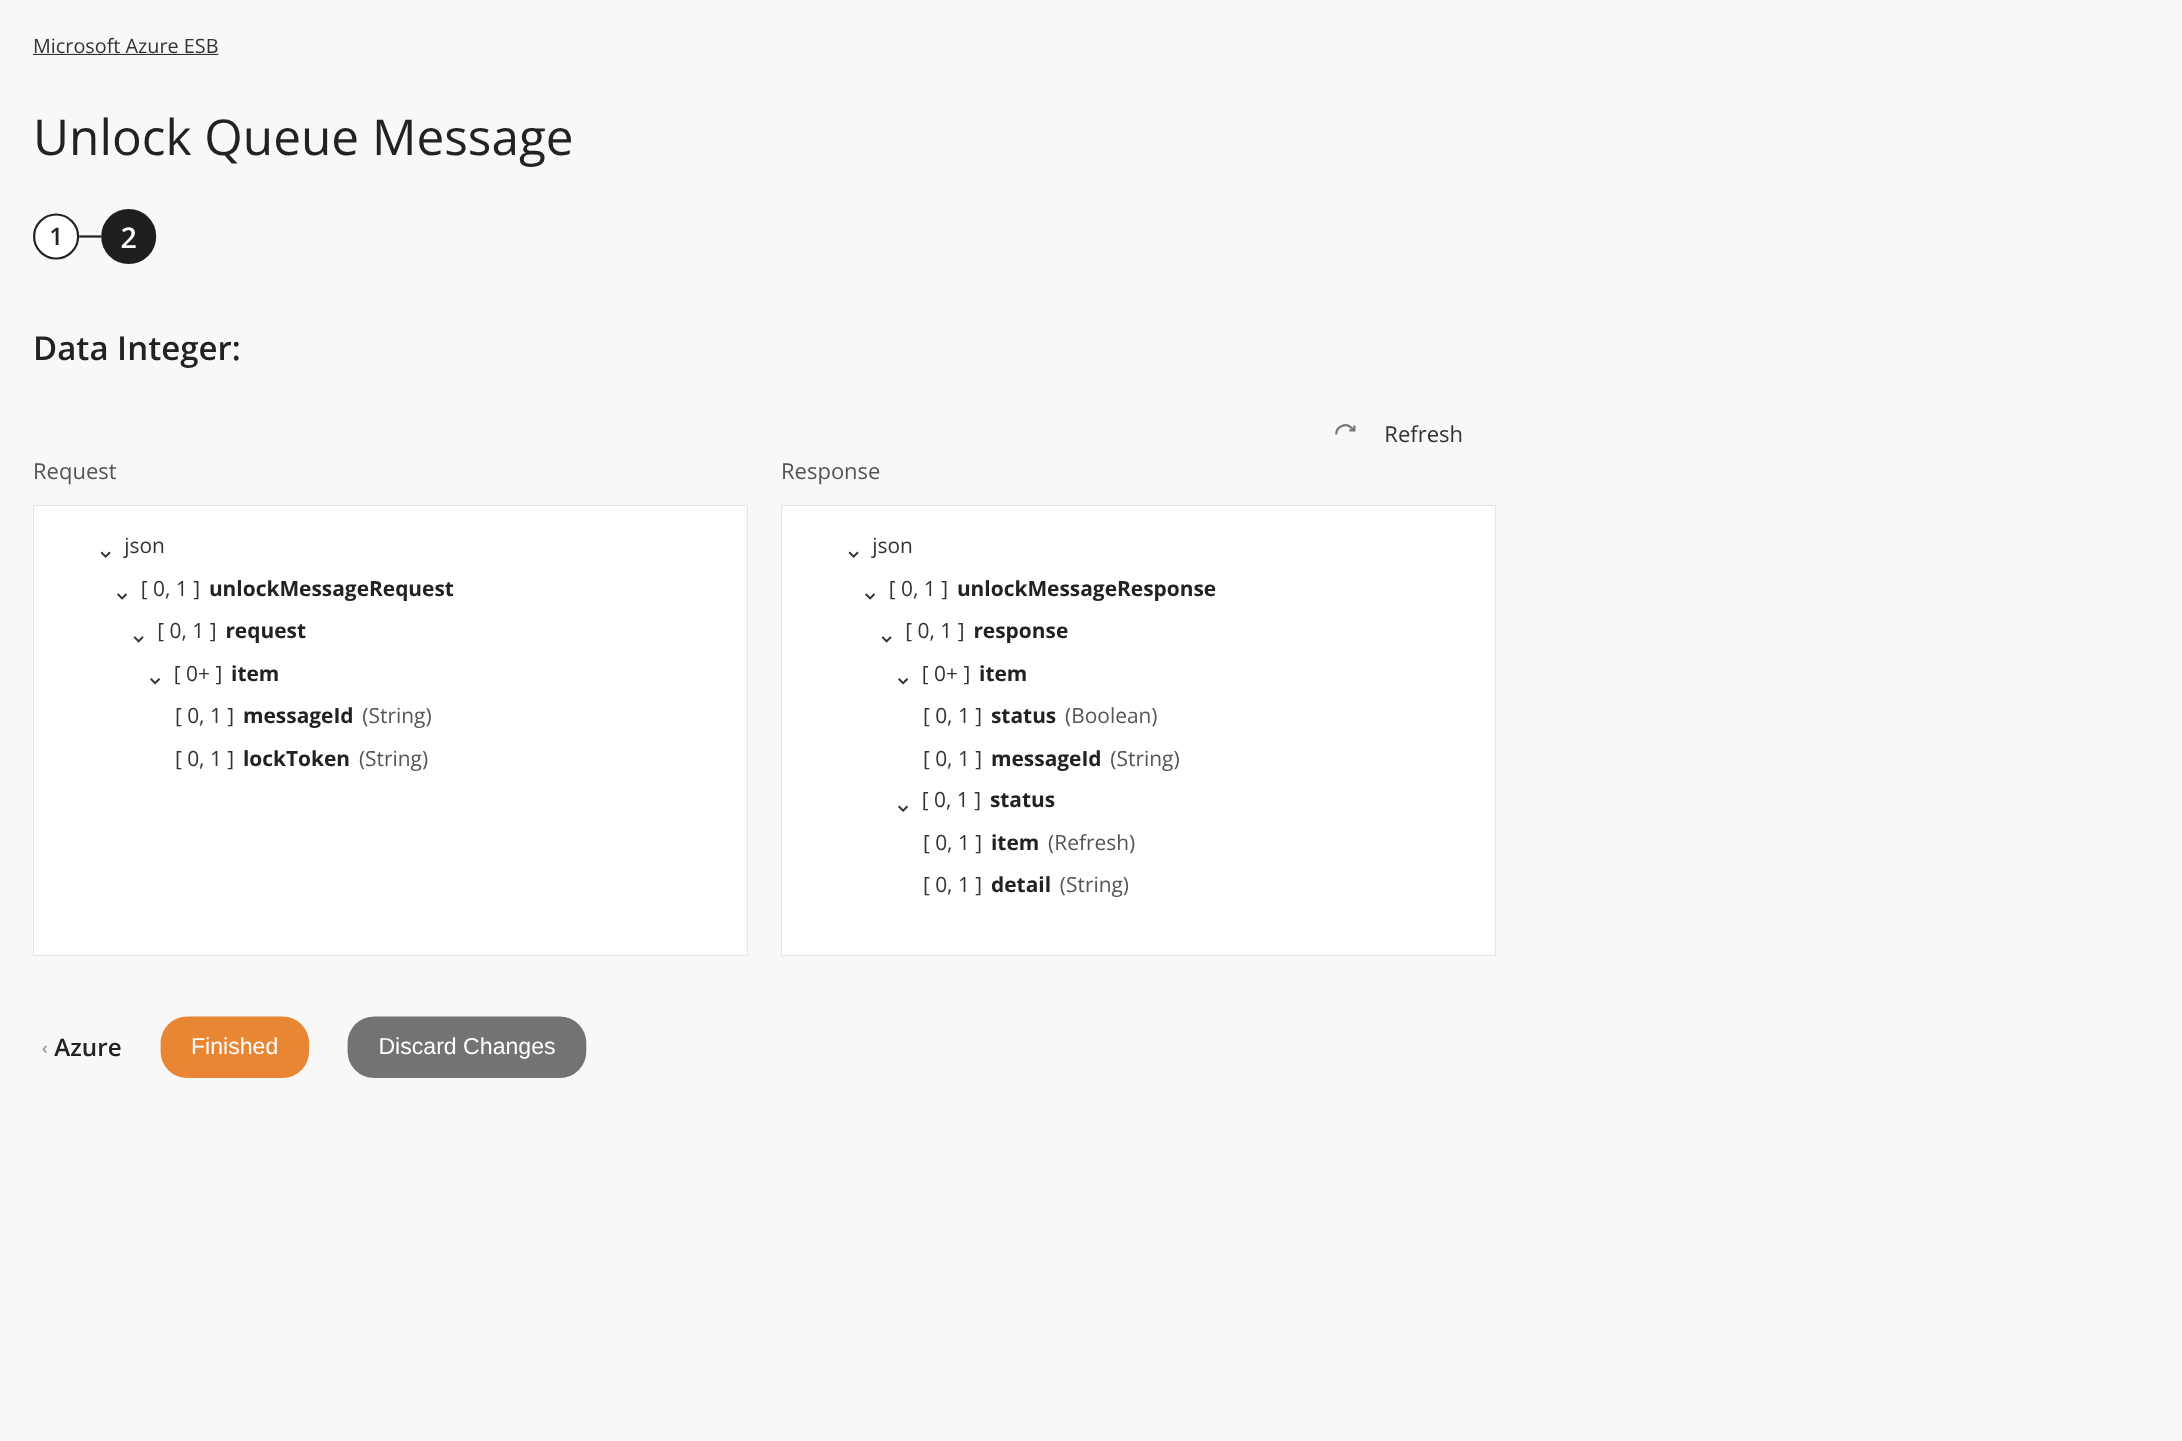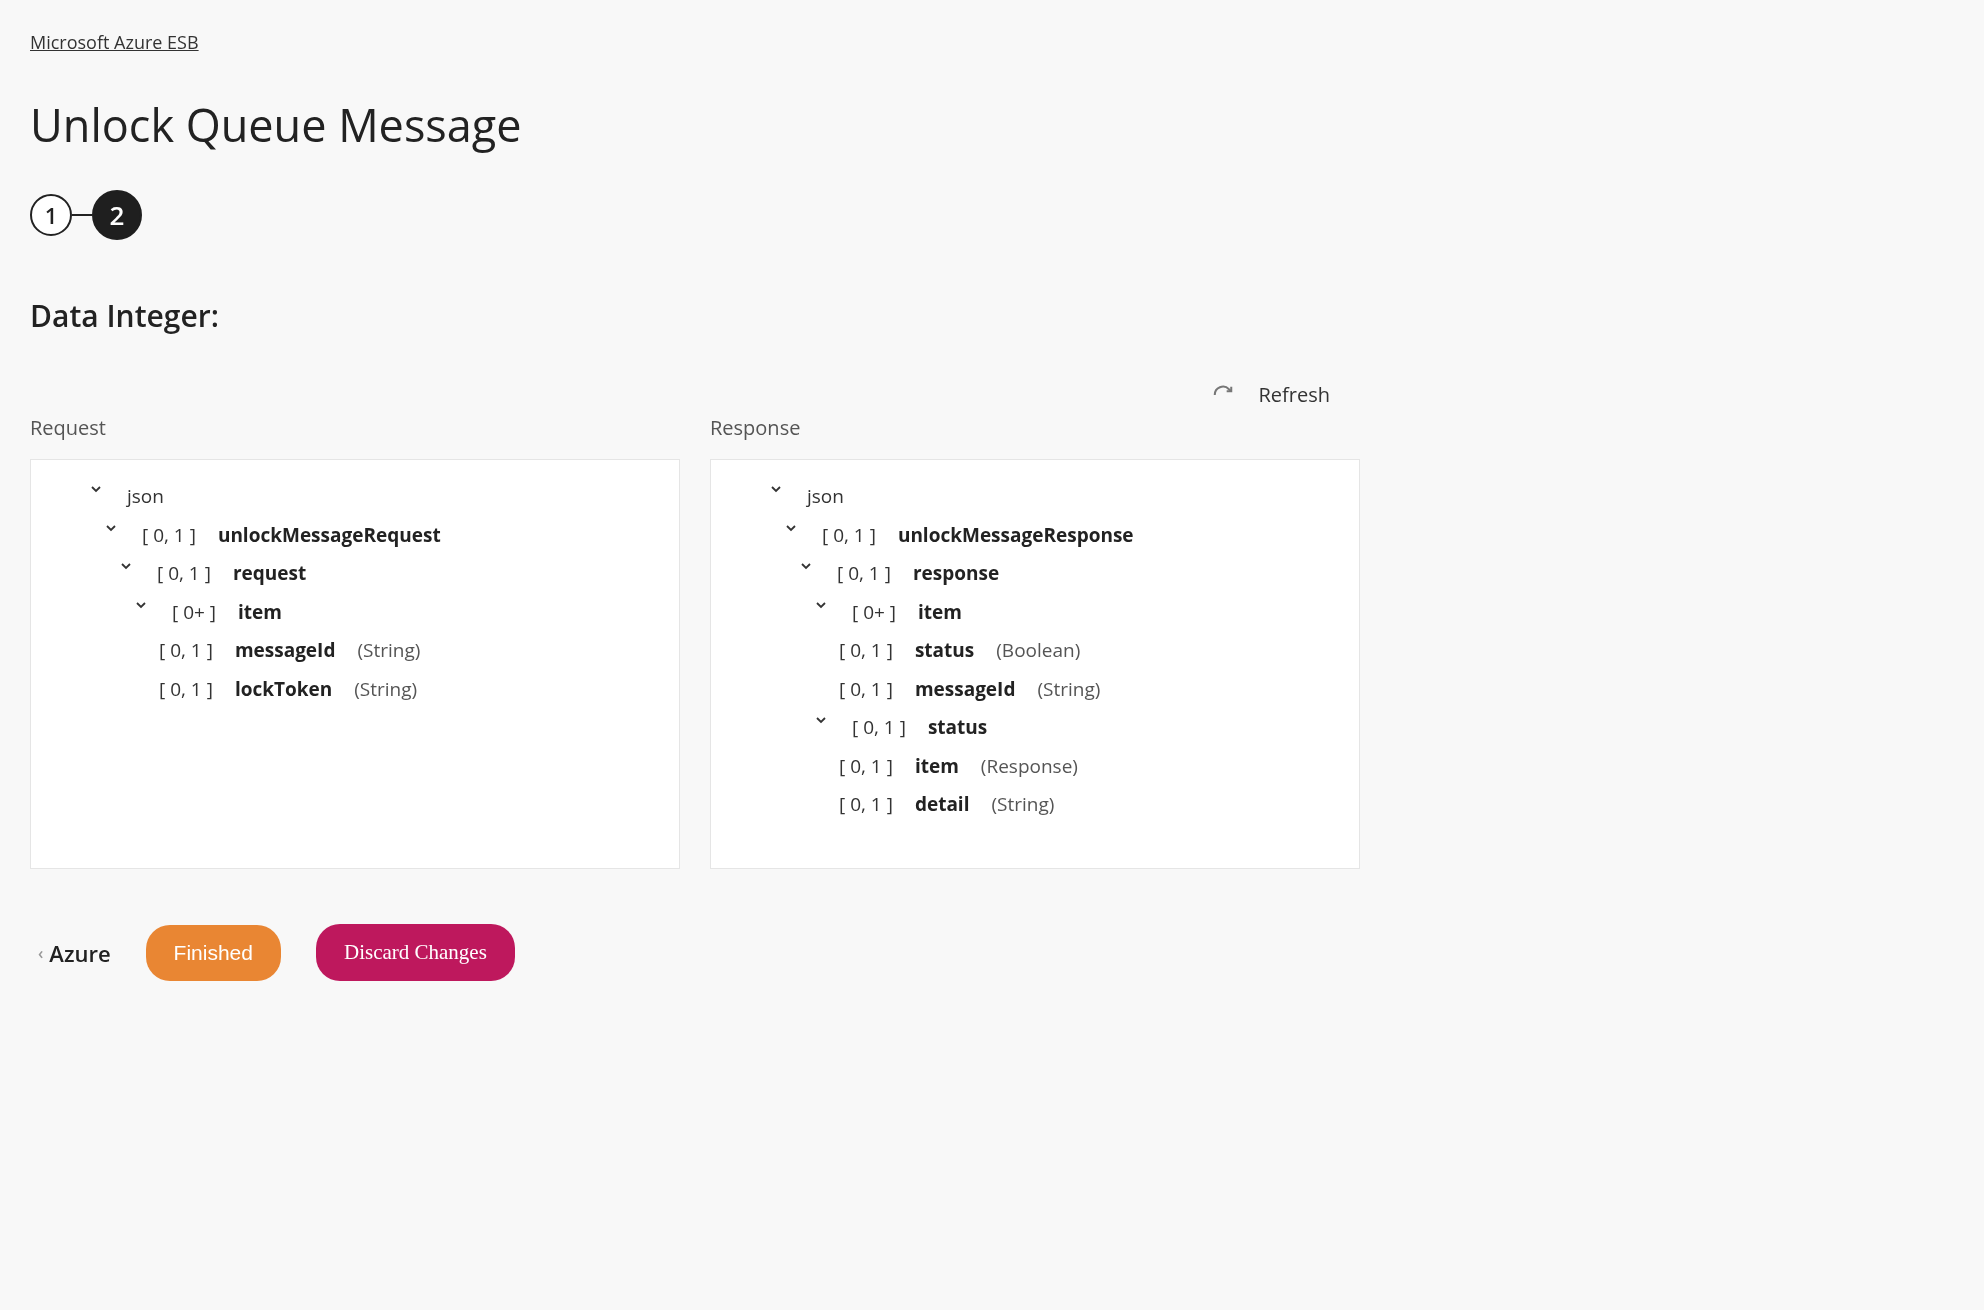--- a/index.html
+++ b/index.html
@@ -94,22 +94,22 @@
     margin-bottom: 18px;
   }
   .panel {
     background: #fff;
     border: 1px solid #e5e5e5;
     min-height: 410px;
     padding: 22px 18px;
   }
   .tree-row {
     display: flex;
-    align-items: flex-start;
-    gap: 20px;
+    align-items: flex-end;
+    gap: 6px;
     font-size: 19px;
     color: #333;
     margin-bottom: 10px;
     line-height: 1.5;
   }
   .indent-0 { padding-left: 40px; }
   .indent-1 { padding-left: 55px; }
   .indent-2 { padding-left: 70px; }
   .indent-3 { padding-left: 85px; }
   .indent-4 { padding-left: 110px; }
@@ -147,21 +147,21 @@
   }
   .btn {
     padding: 16px 28px;
     border-radius: 24px;
     font-size: 21px;
     font-weight: 500;
     border: none;
     cursor: pointer;
   }
   .btn-primary { background: #e98633; color: #fff; }
-  .btn-secondary { background: #be185d; color: #fff; font-family: Liberation Serif, serif; }
+  .btn-secondary { background: #737373; color: #fff; }
 </style>
 </head>
 <body>
 
 <div class="content">
 
   <a class="breadcrumb">Microsoft Azure ESB</a>
 
   <h1 class="page-title">Unlock Queue Message</h1>
 
@@ -304,21 +304,21 @@
                 <path d="M2 4 L6 8 L10 4" fill="none" stroke="#333" stroke-width="1.8"></path>
               </svg>
             </span>
           <span class="cardinality">[ 0, 1 ]</span>
           <span class="node-name">status</span>
         </div>
 
         <div class="tree-row indent-4">
           <span class="cardinality">[ 0, 1 ]</span>
           <span class="node-name">item</span>
-          <span class="node-type">(Response)</span>
+          <span class="node-type">(Refresh)</span>
         </div>
 
         <div class="tree-row indent-4">
           <span class="cardinality">[ 0, 1 ]</span>
           <span class="node-name">detail</span>
           <span class="node-type">(String)</span>
         </div>
 
       </div>
     </div>

